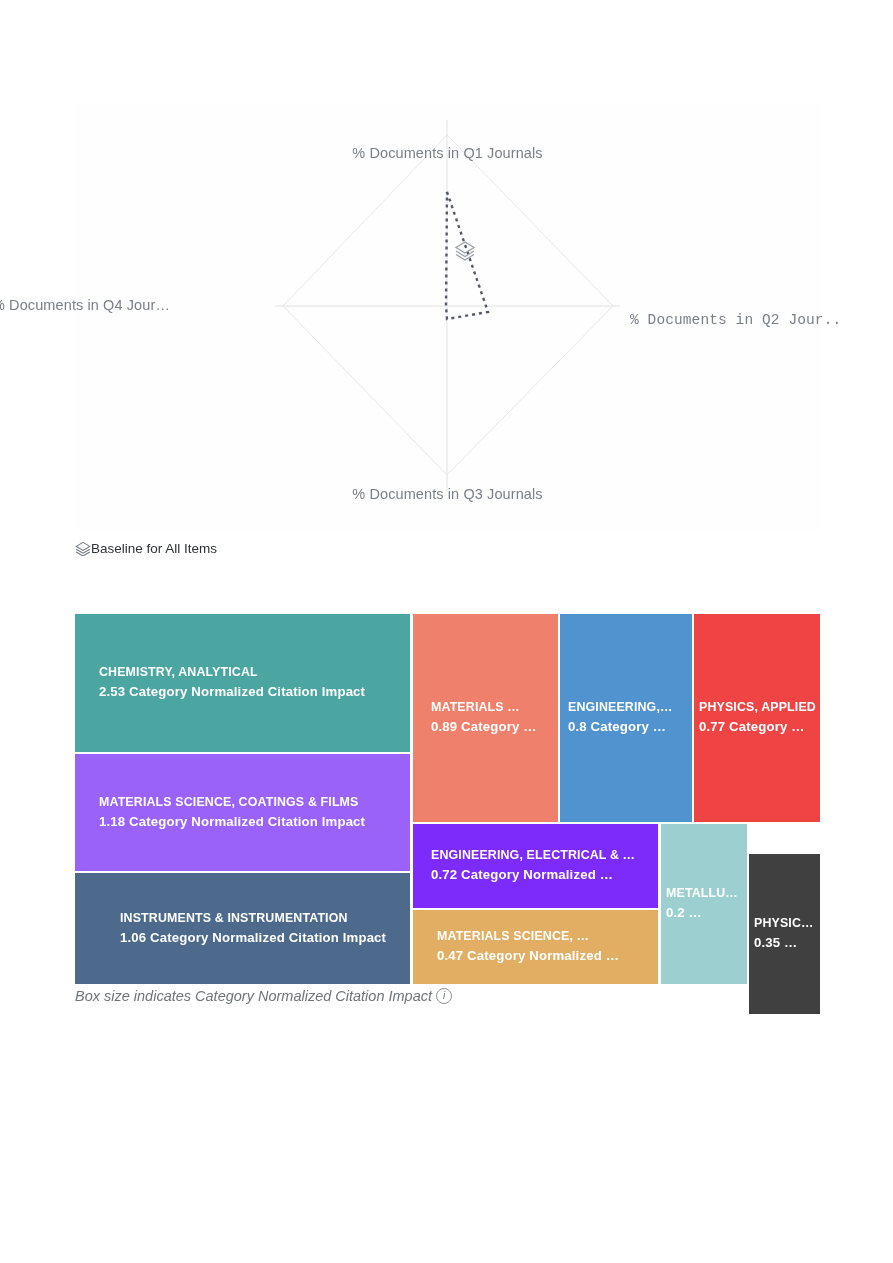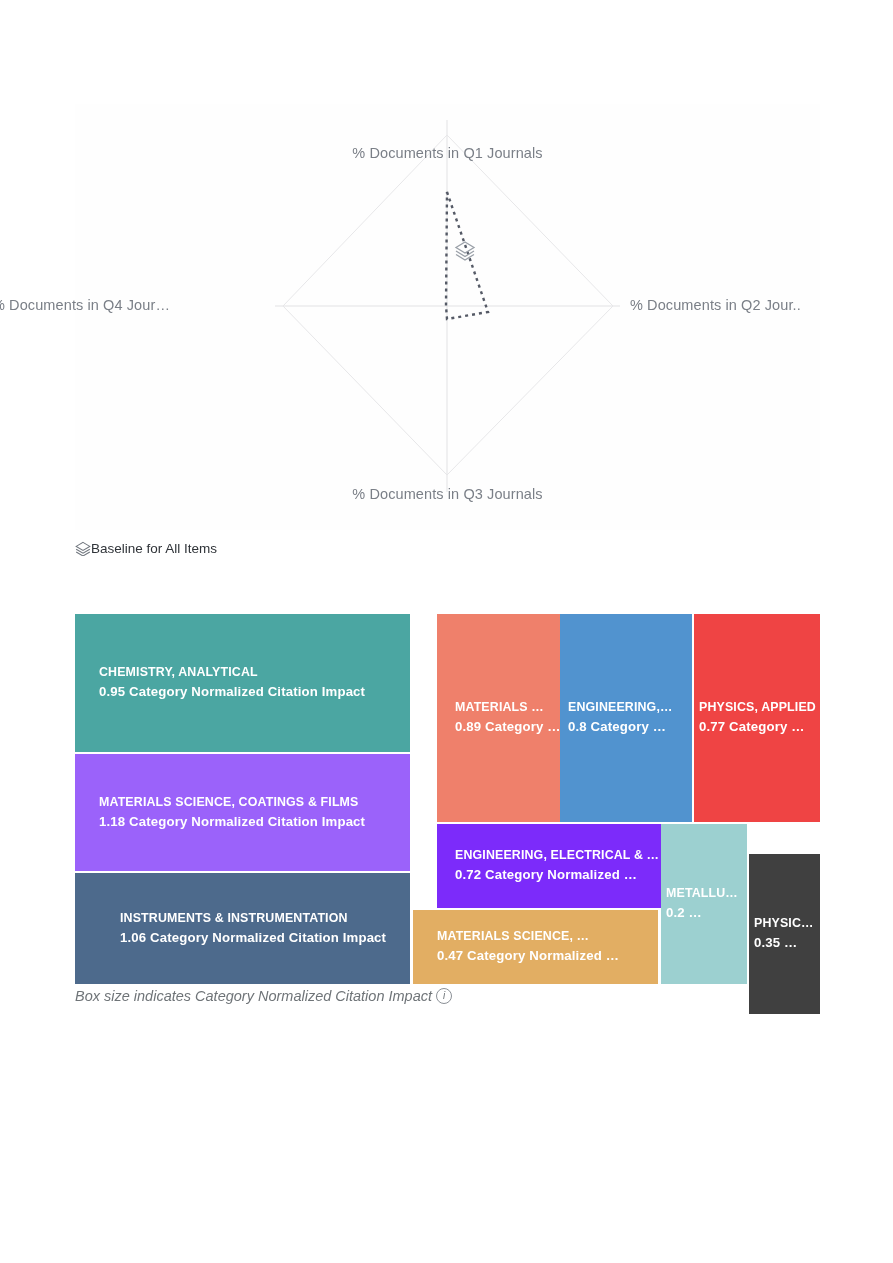--- a/index.html
+++ b/index.html
@@ -27,21 +27,21 @@
   
   #treemap{position:absolute;left:75px;top:614px;width:654px;height:370px;border-radius:29px;}
   .tile{position:absolute;box-sizing:border-box;overflow:hidden;
         display:flex;flex-direction:column;justify-content:center;
         color:#ffffff;}
   .tile .t-name{font-size:12.4px;font-weight:bold;line-height:1.45;
                 letter-spacing:.15px;white-space:nowrap;}
   .tile .t-val{font-size:13.2px;font-weight:bold;line-height:1.45;
                letter-spacing:.15px;white-space:nowrap;}
   .pad-lg{padding-left:24px;}
-  .pad-md{padding-left:18px;margin-left:24px;}
+  .pad-md{padding-left:18px;}
   .pad-sm{padding-left:8px;}
   .pad-xs{padding-left:5px;}
 
   
   #treemap-caption{position:absolute;left:75px;top:988px;
                    display:flex;align-items:center;gap:4px;
                    font-style:italic;font-size:14.5px;color:#6f7view;}
   #treemap-caption{color:#6f7478;}
   #treemap-caption .cap-text{white-space:nowrap;}
   .info-circle{width:14px;height:14px;border:1px solid #8b9096;border-radius:50%;
@@ -67,39 +67,39 @@
       <path d="M0,-7 L9,-1.5 L0,4 L-9,-1.5 Z" fill="none" stroke="#9aa0a8" stroke-width="1.3"></path>
       <path d="M-9,2 L0,7.5 L9,2" fill="none" stroke="#9aa0a8" stroke-width="1.3"></path>
       <path d="M-9,5.5 L0,11 L9,5.5" fill="none" stroke="#9aa0a8" stroke-width="1.3"></path>
     </g>
   </svg>
 
   <div class="axis-label" id="label-q1" style="top:1px;margin-top:40px;">% Documents in Q1 Journals</div>
 
   <div class="axis-label" id="label-q3" style="top:382px;">% Documents in Q3 Journals</div>
 
-  <div class="axis-label" id="label-q2" style="left:555px;top:193px;">% Documents in Q2 Jour..</div>
+  <div class="axis-label" id="label-q2" style="left:555px;top:208px;font-family:Liberation Mono, monospace;">% Documents in Q2 Jour..</div>
 
   <div class="axis-label" id="label-q4" style="left:-83px;top:193px;">% Documents in Q4 Jour…</div>
 </div>
 
 <div id="radar-legend">
   <svg width="16" height="16" viewBox="-10 -10 20 20">
     <path d="M0,-7 L8.5,-2 L0,3 L-8.5,-2 Z" fill="none" stroke="#70767e" stroke-width="1.3"></path>
     <path d="M-8.5,1.5 L0,6.5 L8.5,1.5" fill="none" stroke="#70767e" stroke-width="1.3"></path>
     <path d="M-8.5,5 L0,10 L8.5,5" fill="none" stroke="#70767e" stroke-width="1.3"></path>
   </svg>
   <span class="legend-text">Baseline for All Items</span>
 </div>
 
 <div id="treemap">
 
   <div class="tile pad-lg" style="left:0px;top:0px;width:335px;height:138px;background:#4ba6a2;">
     <div class="t-name">CHEMISTRY, ANALYTICAL</div>
-    <div class="t-val">0.95 Category Normalized Citation Impact</div>
+    <div class="t-val">2.53 Category Normalized Citation Impact</div>
   </div>
 
   <div class="tile pad-lg" style="left:0px;top:140px;width:335px;height:117px;background:#9b62fa;">
     <div class="t-name">MATERIALS SCIENCE, COATINGS &amp; FILMS</div>
     <div class="t-val">1.18 Category Normalized Citation Impact</div>
   </div>
 
   <div class="tile pad-lg" style="left:0px;top:259px;width:335px;height:111px;background:#4d6a8c;padding-left:45px;">
     <div class="t-name">INSTRUMENTS &amp; INSTRUMENTATION</div>
     <div class="t-val">1.06 Category Normalized Citation Impact</div>

